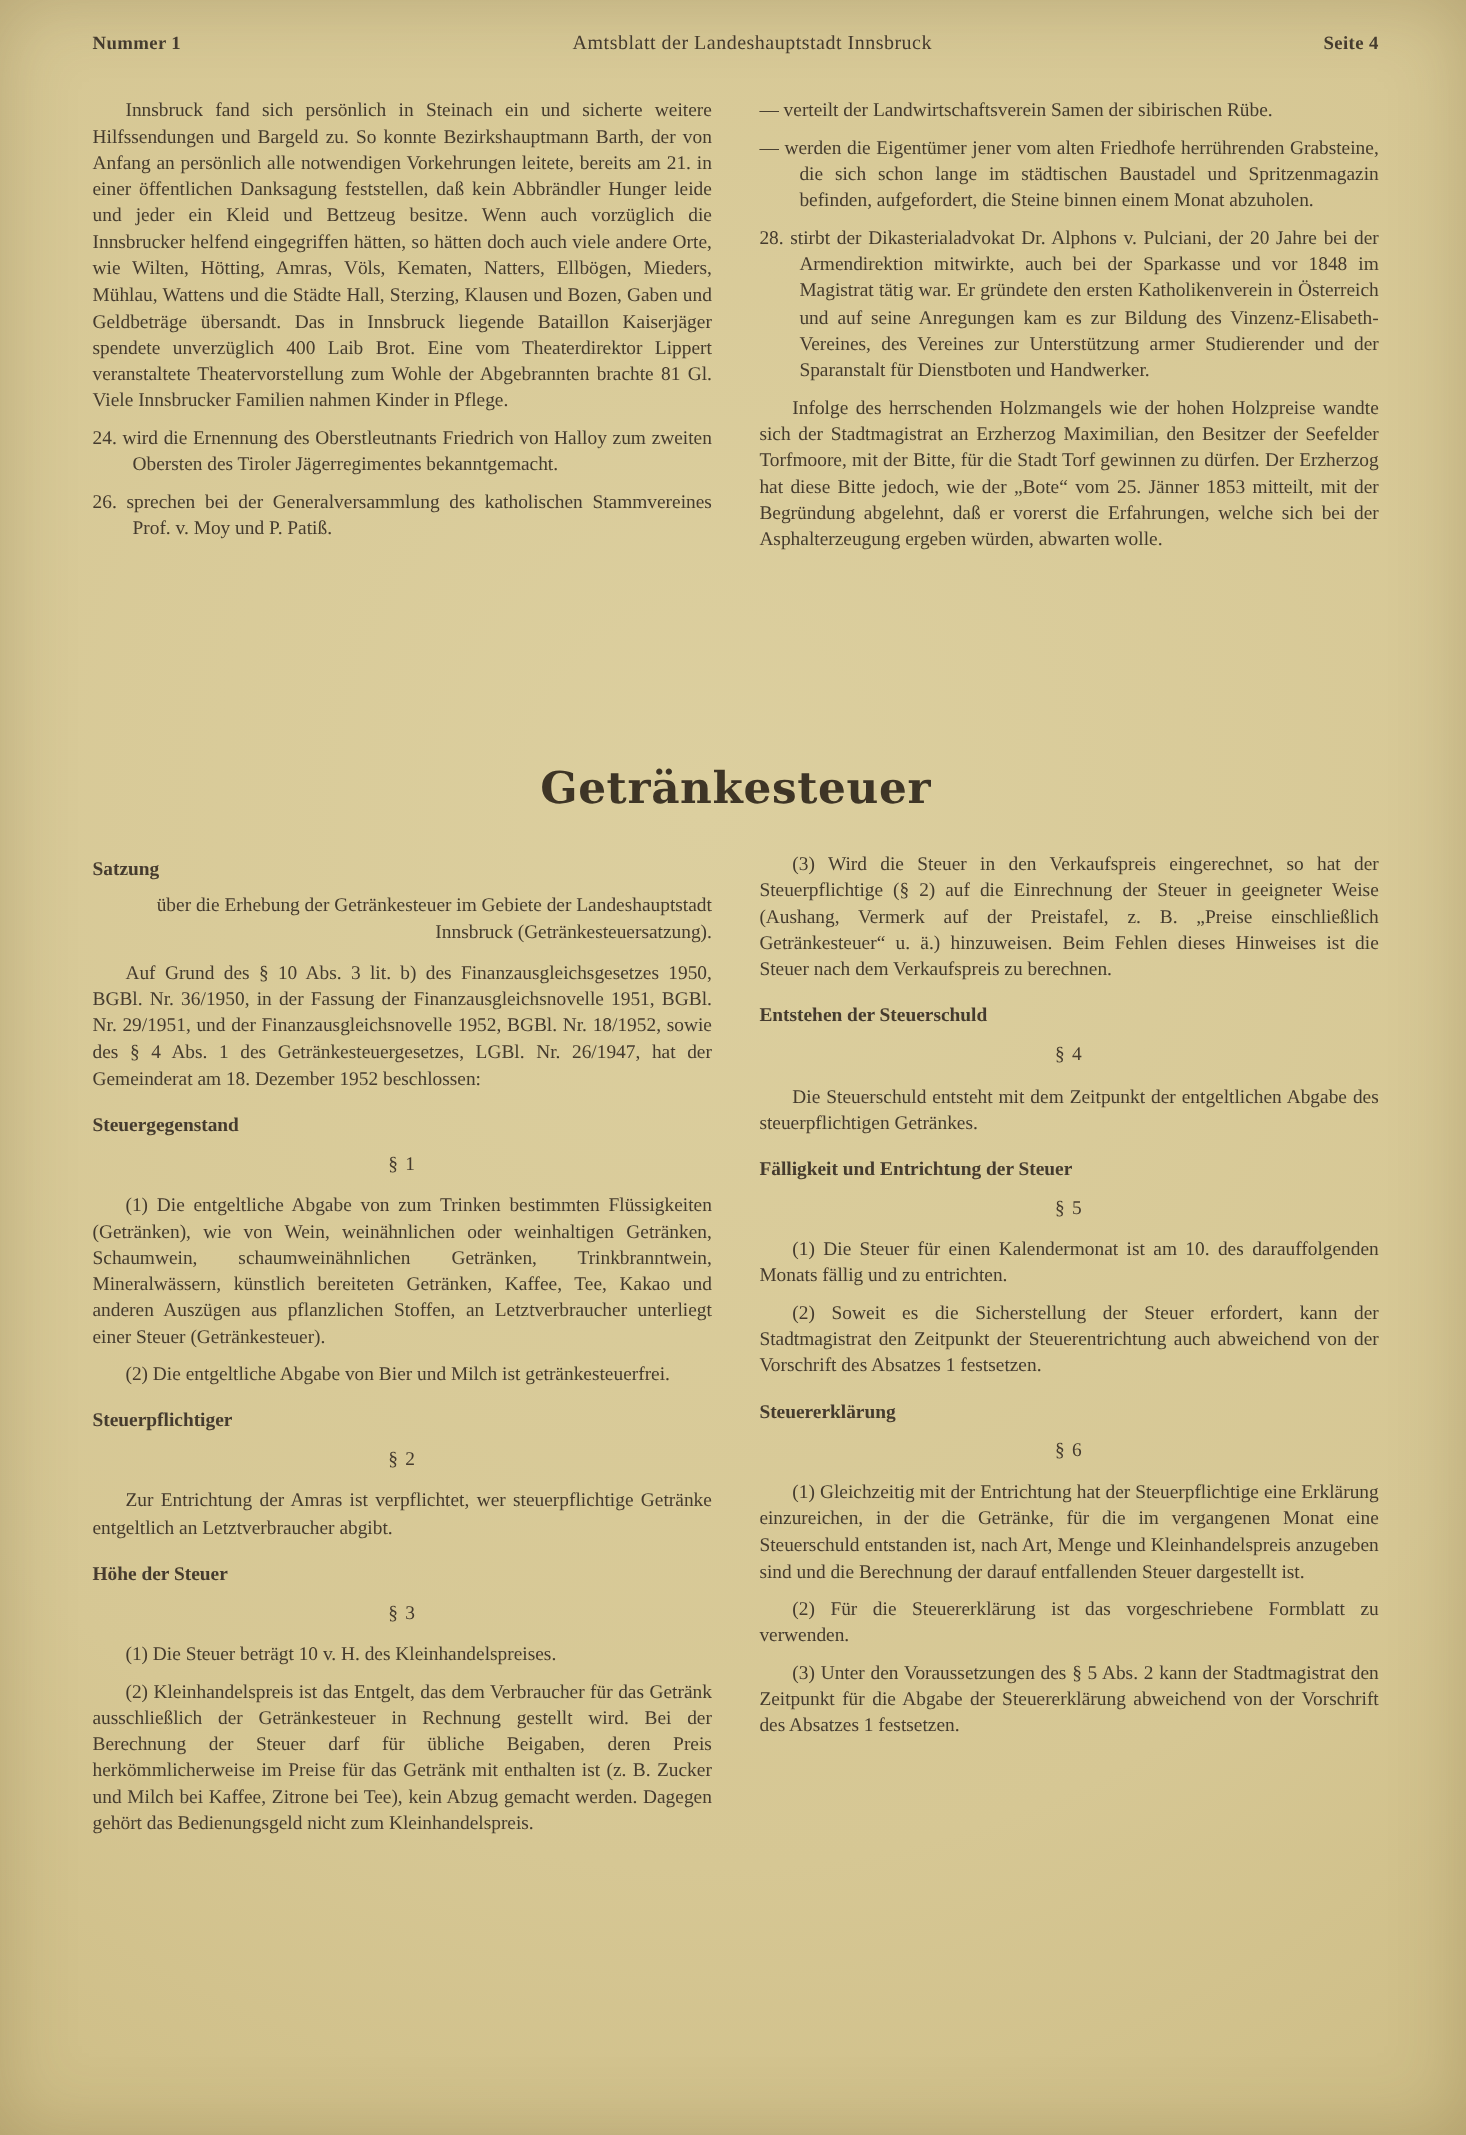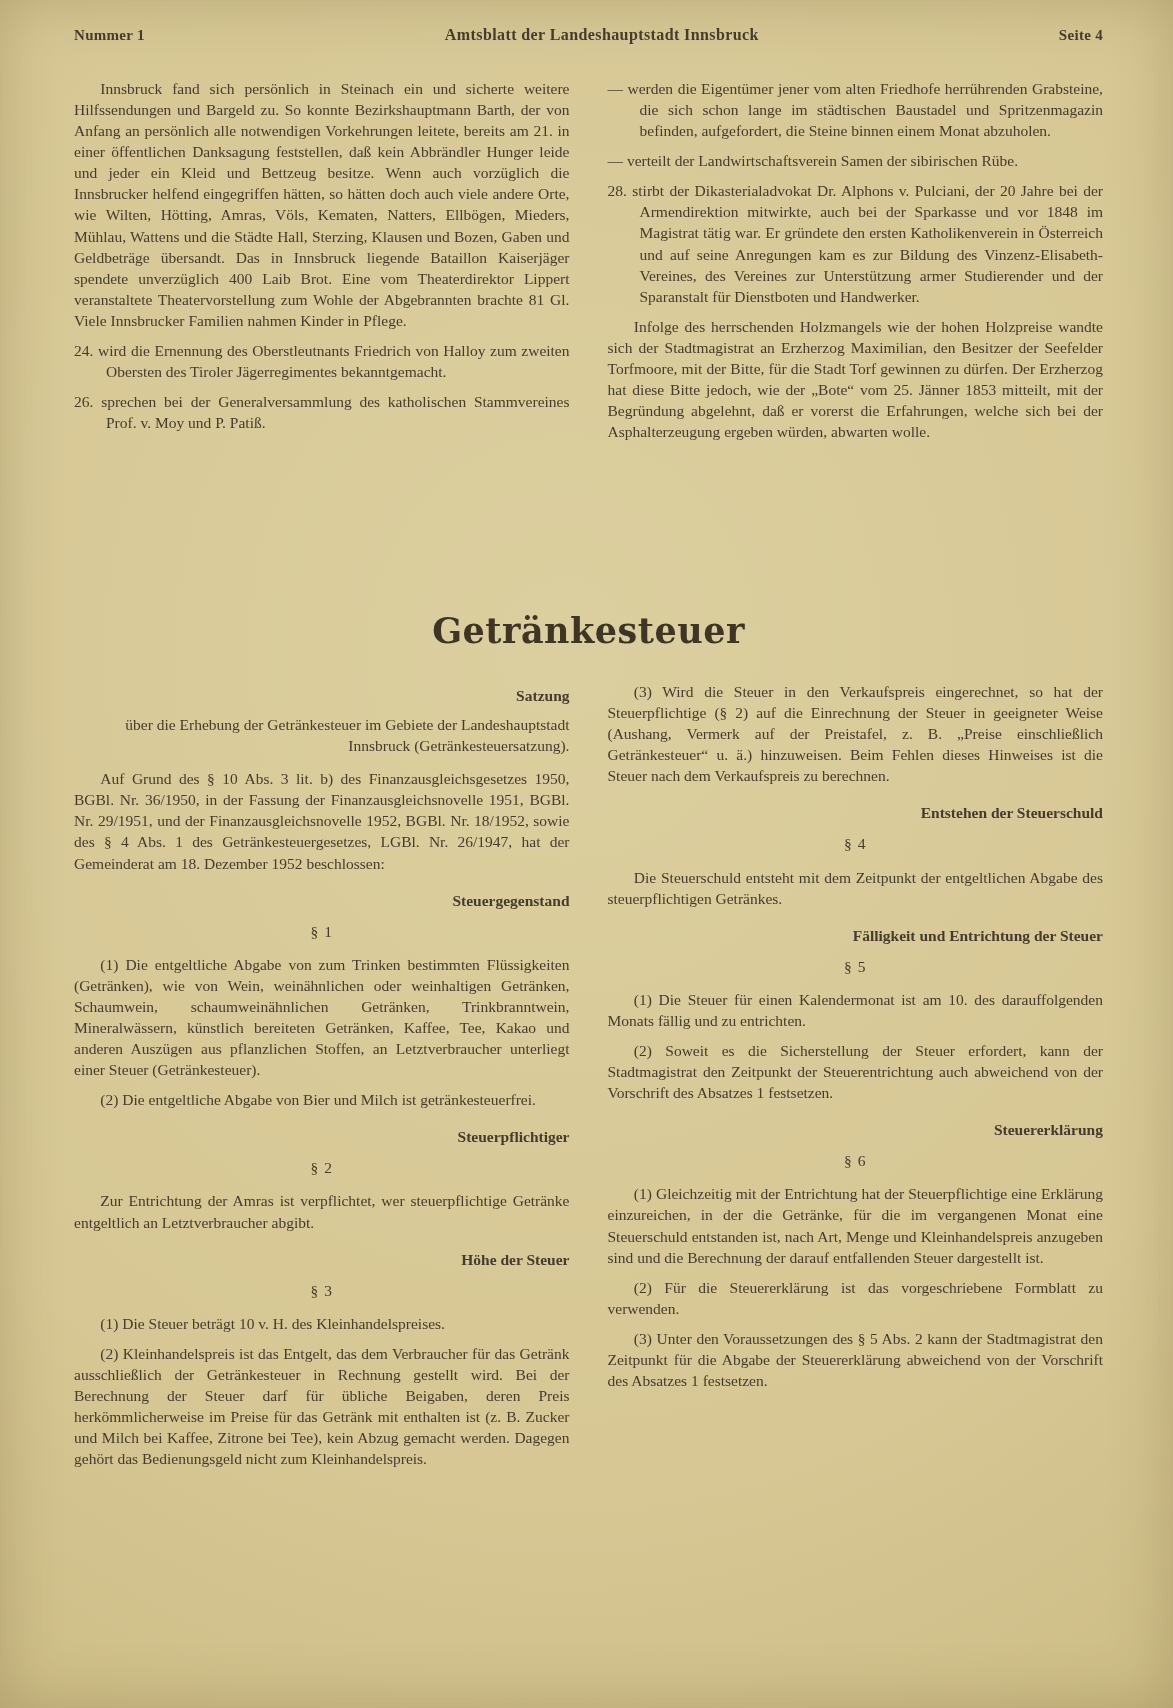--- a/index.html
+++ b/index.html
@@ -30,21 +30,21 @@
     align-items: baseline;
     font-size: 15px;
     margin-bottom: 34px;
   }
   .masthead .issue,
   .masthead .pageno {
     font-weight: bold;
     letter-spacing: 0.3px;
   }
   .masthead .title {
-    font-weight: bold;
+    font-weight: normal;
     font-size: 16px;
     letter-spacing: 0.4px;
   }
 
   
   .cols {
     display: flex;
     gap: 38px;
   }
   .cols.top { min-height: 506px; }
@@ -66,21 +66,21 @@
     font-size: 35px;
     font-weight: bold;
     font-family: "DejaVu Serif", serif;
     letter-spacing: 0.5px;
     margin: 26px 0 30px 0;
     color: #3e3526;
   }
 
   
   .col-heading {
-    text-align: right;
+    text-align: left;
     font-weight: bold;
     font-size: 15.5px;
     margin: 16px 0 8px 0;
   }
   .section-label {
     text-align: center;
     font-size: 15.5px;
     margin: 10px 0 12px 0;
     letter-spacing: 1px;
   }
@@ -101,22 +101,22 @@
     <span class="pageno">Seite 4</span>
   </div>
 
   <div class="cols top">
     <div class="col">
       <p class="para first-indent">Innsbruck fand sich persönlich in Steinach ein und sicherte weitere Hilfssendungen und Bargeld zu. So konnte Bezirkshauptmann Barth, der von Anfang an persönlich alle notwendigen Vorkehrungen leitete, bereits am 21. in einer öffentlichen Danksagung feststellen, daß kein Abbrändler Hunger leide und jeder ein Kleid und Bettzeug besitze. Wenn auch vorzüglich die Innsbrucker helfend eingegriffen hätten, so hätten doch auch viele andere Orte, wie Wilten, Hötting, Amras, Völs, Kematen, Natters, Ellbögen, Mieders, Mühlau, Wattens und die Städte Hall, Sterzing, Klausen und Bozen, Gaben und Geldbeträge übersandt. Das in Innsbruck liegende Bataillon Kaiserjäger spendete unverzüglich 400 Laib Brot. Eine vom Theaterdirektor Lippert veranstaltete Theatervorstellung zum Wohle der Abgebrannten brachte 81 Gl. Viele Innsbrucker Familien nahmen Kinder in Pflege.</p>
       <p class="para hang">24. wird die Ernennung des Oberstleutnants Friedrich von Halloy zum zweiten Obersten des Tiroler Jägerregimentes bekanntgemacht.</p>
       <p class="para hang">26. sprechen bei der Generalversammlung des katholischen Stammvereines Prof. v. Moy und P. Patiß.</p>
     </div>
     <div class="col">
+      <p class="para hang">— verteilt der Landwirtschaftsverein Samen der sibirischen Rübe.</p>
       <p class="para hang">— werden die Eigentümer jener vom alten Friedhofe herrührenden Grabsteine, die sich schon lange im städtischen Baustadel und Spritzenmagazin befinden, aufgefordert, die Steine binnen einem Monat abzuholen.</p>
-      <p class="para hang">— verteilt der Landwirtschaftsverein Samen der sibirischen Rübe.</p>
       <p class="para hang">28. stirbt der Dikasterialadvokat Dr. Alphons v. Pulciani, der 20 Jahre bei der Armendirektion mitwirkte, auch bei der Sparkasse und vor 1848 im Magistrat tätig war. Er gründete den ersten Katholikenverein in Österreich und auf seine Anregungen kam es zur Bildung des Vinzenz-Elisabeth-Vereines, des Vereines zur Unterstützung armer Studierender und der Sparanstalt für Dienstboten und Handwerker.</p>
       <p class="para first-indent">Infolge des herrschenden Holzmangels wie der hohen Holzpreise wandte sich der Stadtmagistrat an Erzherzog Maximilian, den Besitzer der Seefelder Torfmoore, mit der Bitte, für die Stadt Torf gewinnen zu dürfen. Der Erzherzog hat diese Bitte jedoch, wie der „Bote“ vom 25. Jänner 1853 mitteilt, mit der Begründung abgelehnt, daß er vorerst die Erfahrungen, welche sich bei der Asphalterzeugung ergeben würden, abwarten wolle.</p>
     </div>
   </div>
 
   <div class="main-title">Getränkesteuer</div>
 
   <div class="cols bottom">
     <div class="col">
       <div class="col-heading satzung-heading">Satzung</div>

